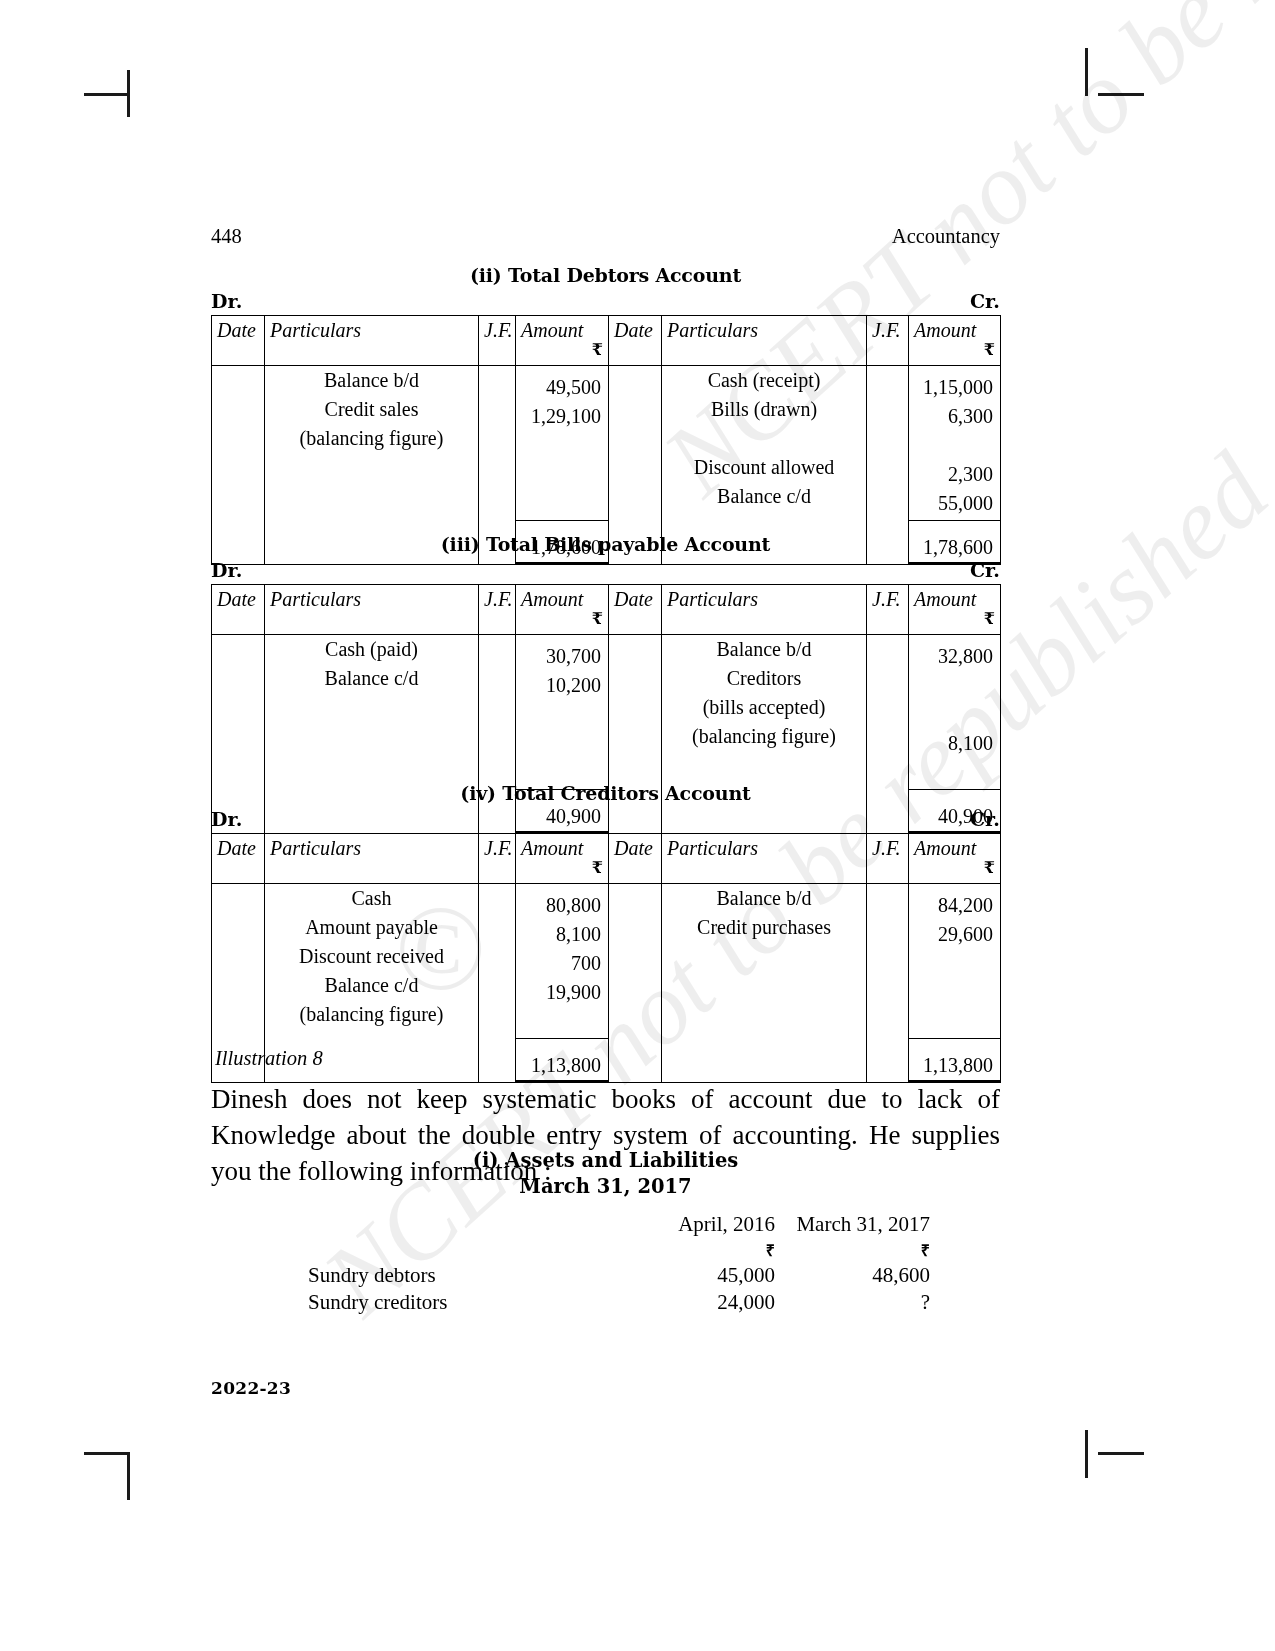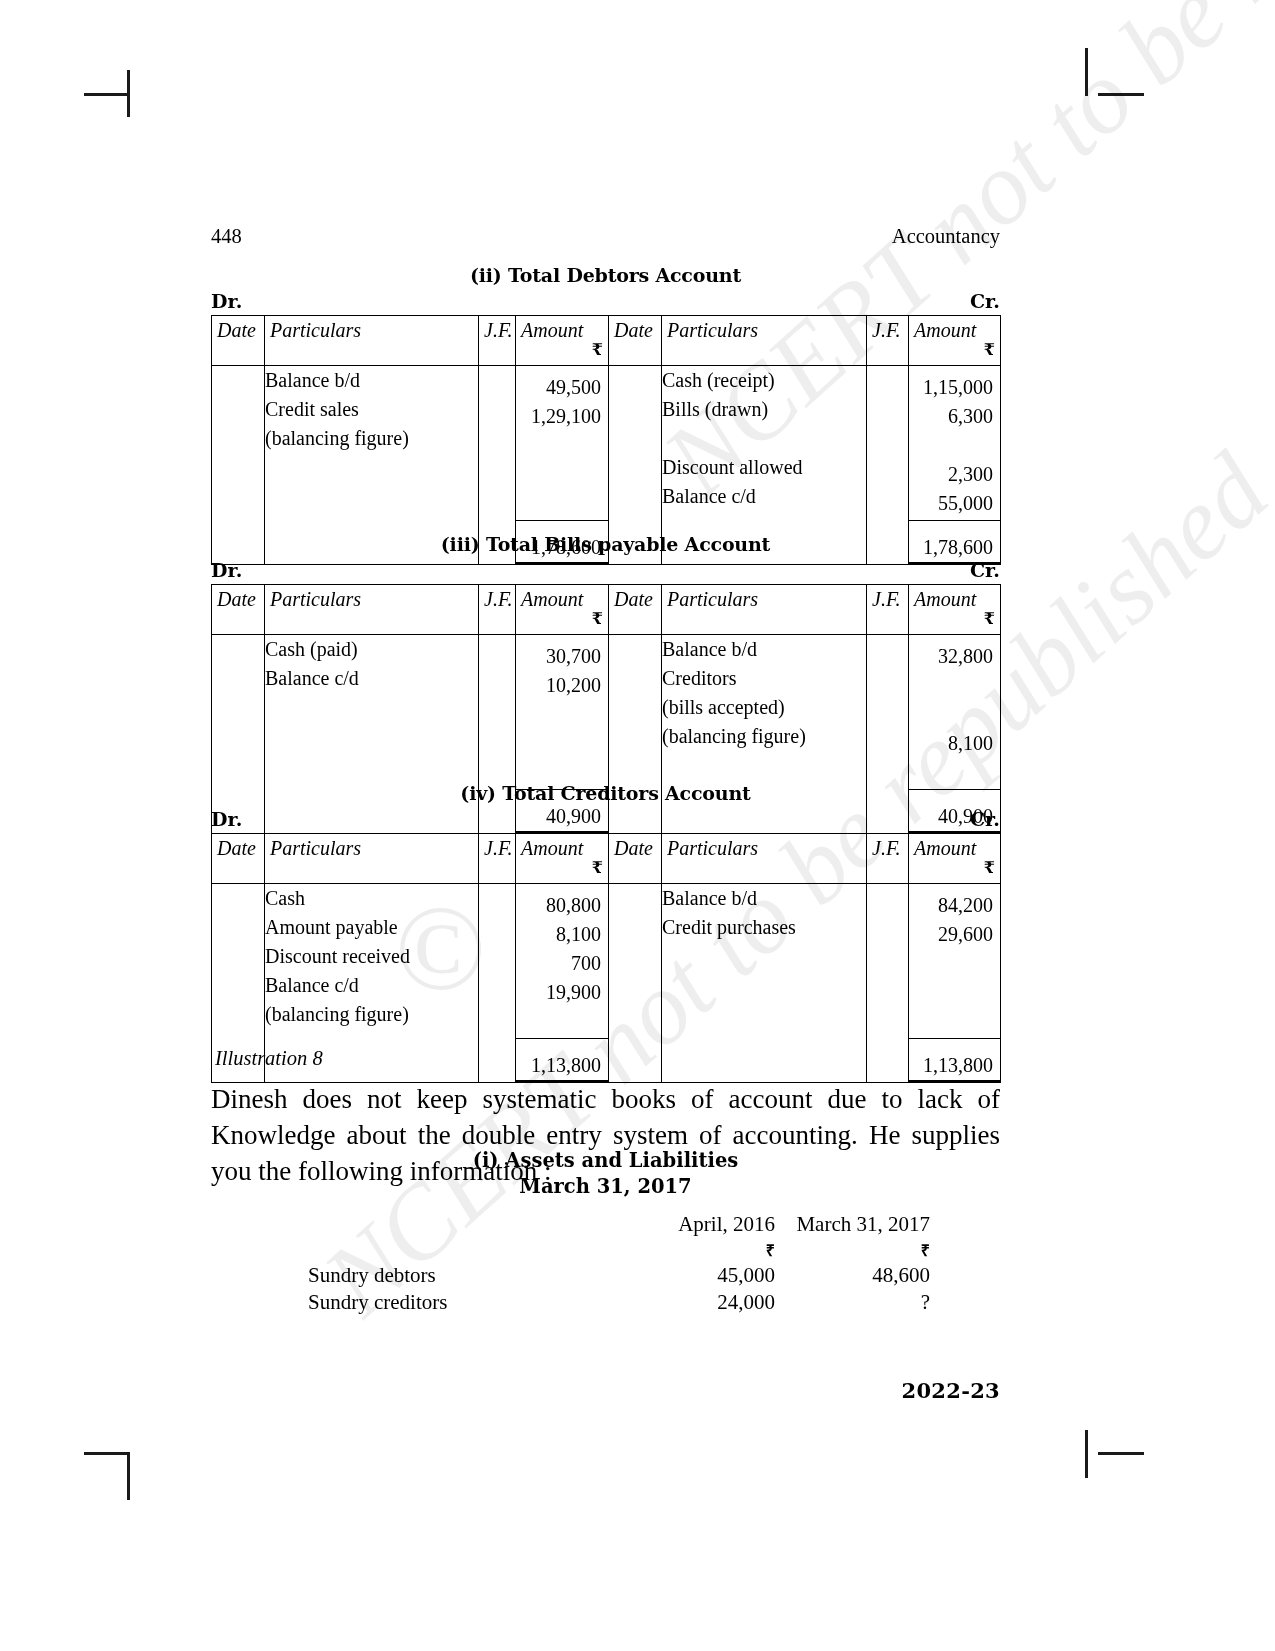--- a/index.html
+++ b/index.html
@@ -114,21 +114,21 @@
     text-align: left;
   }
   .hd-rupee {
     display: block;
     text-align: right;
     font-style: normal;
     font-weight: bold;
     font-size: 16px;
     margin-top: -2px;
   }
-  .cell-pad { padding: 7px 6px 2px 9px; }
+  .cell-pad { padding: 7px 6px 2px 9px; text-align: center; }
   .amt { text-align: right; padding-right: 7px; }
   .lines { line-height: 1.45; }
   .lines div { white-space: pre; min-height: 1.45em; }
 
   
   .tot-wrap {
     border-top: 1.6px solid #000;
     border-bottom: 2.8px double #000;
     text-align: right;
     padding: 15px 7px 3px 0;
@@ -164,22 +164,22 @@
     table-layout: fixed;
   }
   table.al td { padding: 0 0 2px 0; font-family: Liberation Serif, serif; }
   table.al td.c2, table.al td.c3 { text-align: right; }
   .rupee-sm { font-weight: bold; font-size: 16px; }
 
   .footer {
     position: absolute;
     left: 211px; top: 1378px;
     width: 789px;
-    text-align: right;
-    font-size: 21px;
+    text-align: left;
+    font-size: 17px;
     font-family: "DejaVu Serif", "Liberation Serif", serif;
     font-weight: bold;
     letter-spacing: 0.3px;
   }
 </style>
 </head>
 <body>
 
 <div class="crop crop-tl-h"></div>
 <div class="crop crop-tl-v"></div>

